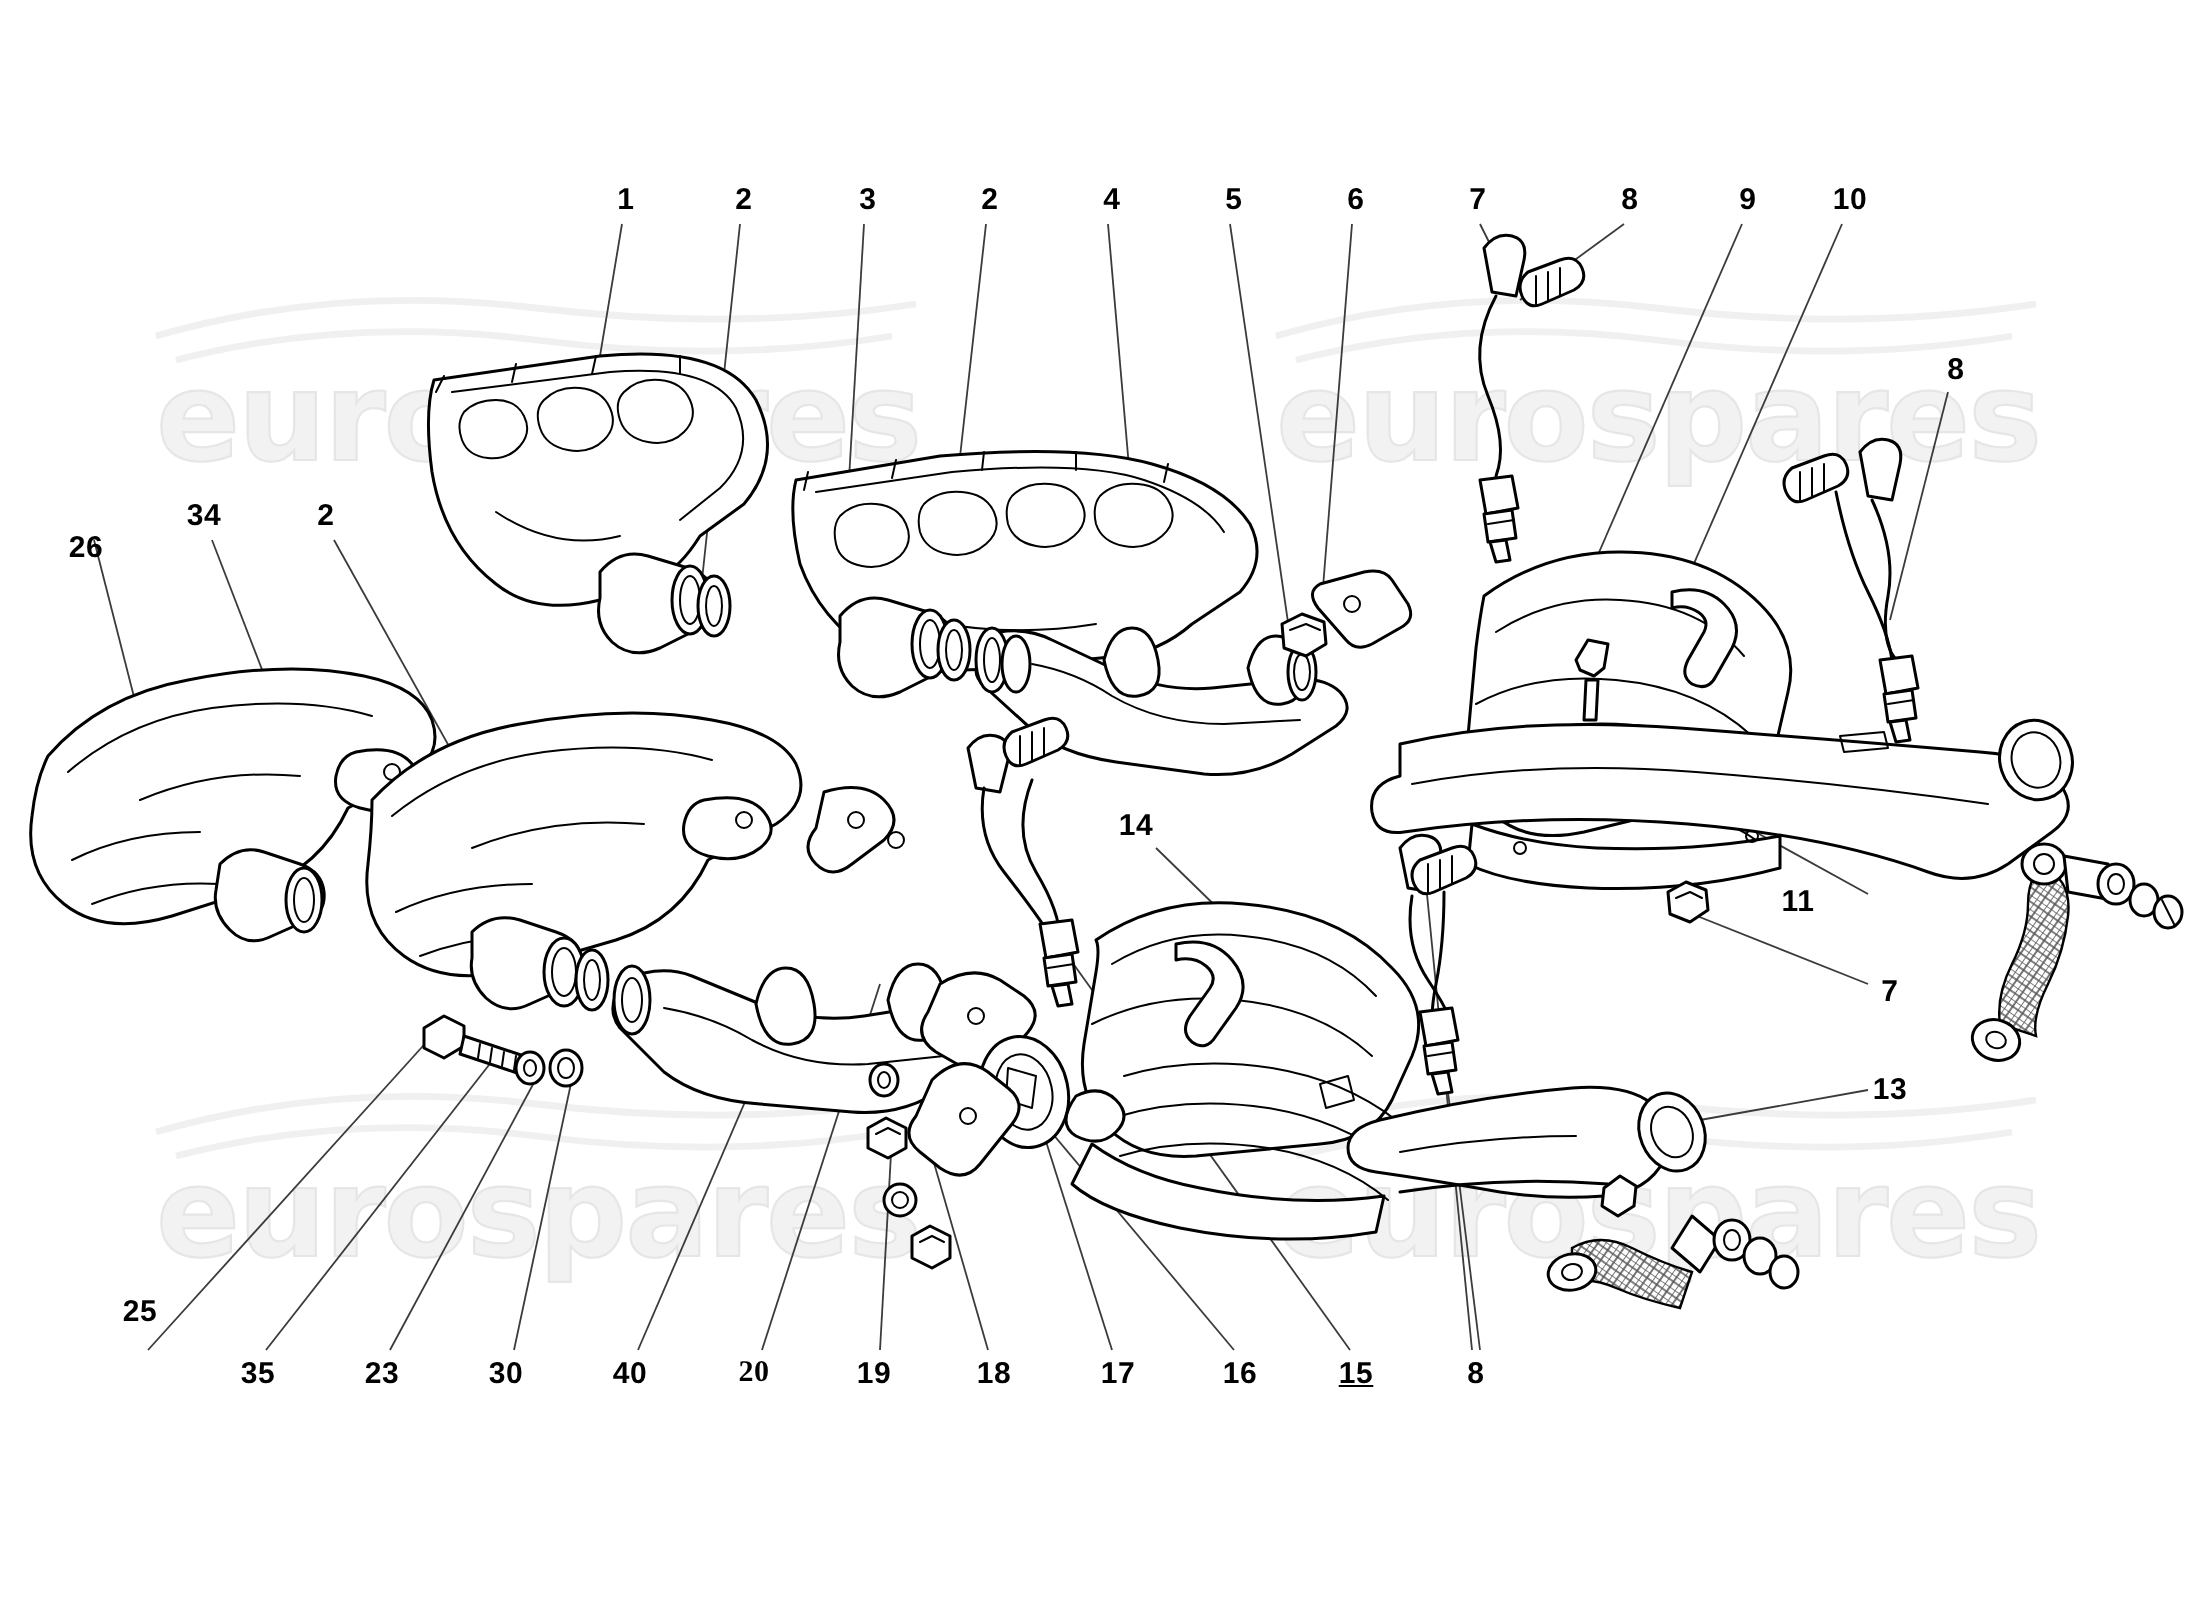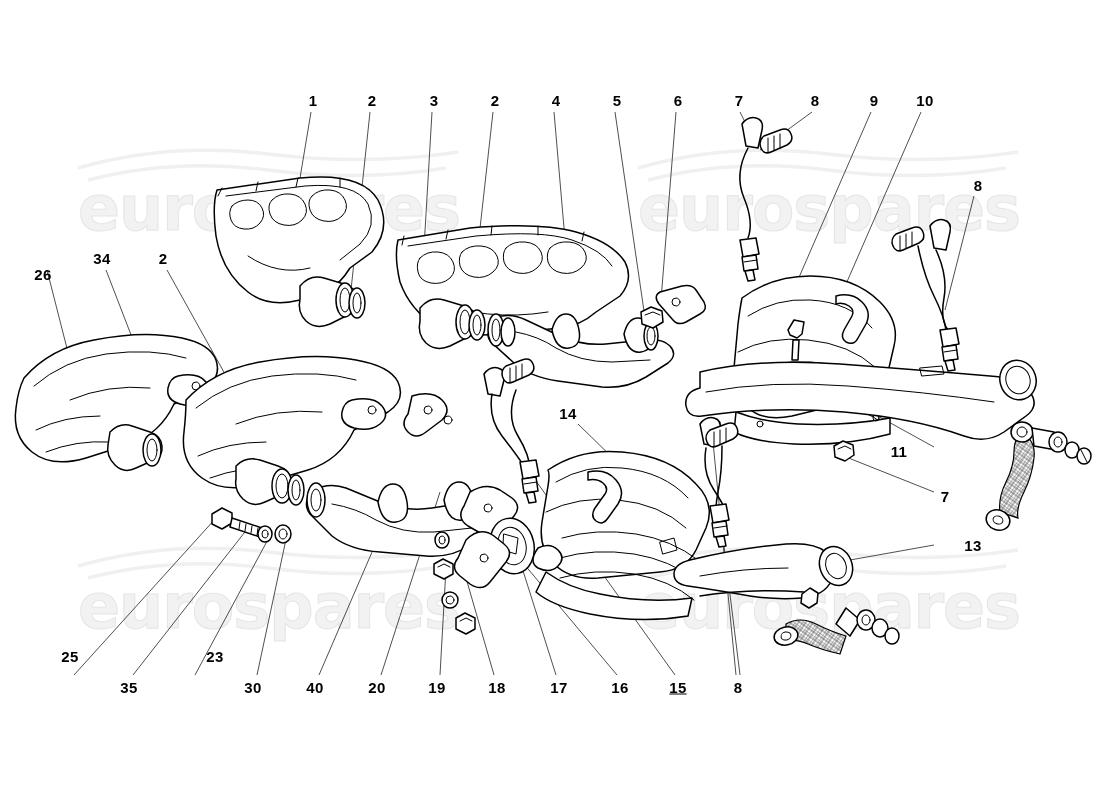--- a/index.html
+++ b/index.html
@@ -423,28 +423,28 @@
       <div class="callout-num" style="left: 739px; top: 100px;">7</div>
       <div class="callout-num" style="left: 815px; top: 100px;">8</div>
       <div class="callout-num" style="left: 874px; top: 100px;">9</div>
       <div class="callout-num" style="left: 925px; top: 100px;">10</div>
       <div class="callout-num" style="left: 43px; top: 274px;">26</div>
       <div class="callout-num" style="left: 102px; top: 258px;">34</div>
       <div class="callout-num" style="left: 163px; top: 258px;">2</div>
       <div class="callout-num" style="left: 978px; top: 185px;">8</div>
       <div class="callout-num" style="left: 899px; top: 451px;">11</div>
       <div class="callout-num" style="left: 945px; top: 496px;">7</div>
-      <div class="callout-num" style="left: 945px; top: 545px; margin-left: 28px;">13</div>
+      <div class="callout-num" style="left: 945px; top: 545px;">13</div>
       <div class="callout-num" style="left: 568px; top: 413px;">14</div>
       <div class="callout-num" style="left: 70px; top: 656px;">25</div>
       <div class="callout-num" style="left: 129px; top: 687px;">35</div>
-      <div class="callout-num" style="left: 191px; top: 656px; margin-left: 24px;">23</div>
+      <div class="callout-num" style="left: 191px; top: 687px;">23</div>
       <div class="callout-num" style="left: 253px; top: 687px;">30</div>
       <div class="callout-num" style="left: 315px; top: 687px;">40</div>
-      <div class="callout-num" style="left: 377px; top: 687px;">20</div>
+      <div class="callout-num" style="left: 377px; top: 687px; font-family: Liberation Serif, serif;">20</div>
       <div class="callout-num" style="left: 437px; top: 687px;">19</div>
       <div class="callout-num" style="left: 497px; top: 687px;">18</div>
       <div class="callout-num" style="left: 559px; top: 687px;">17</div>
       <div class="callout-num" style="left: 620px; top: 687px;">16</div>
       <div class="callout-num" style="left: 678px; top: 687px; text-decoration: underline;">15</div>
       <div class="callout-num" style="left: 738px; top: 687px;">8</div>
     </div>
 
 </div>
 

